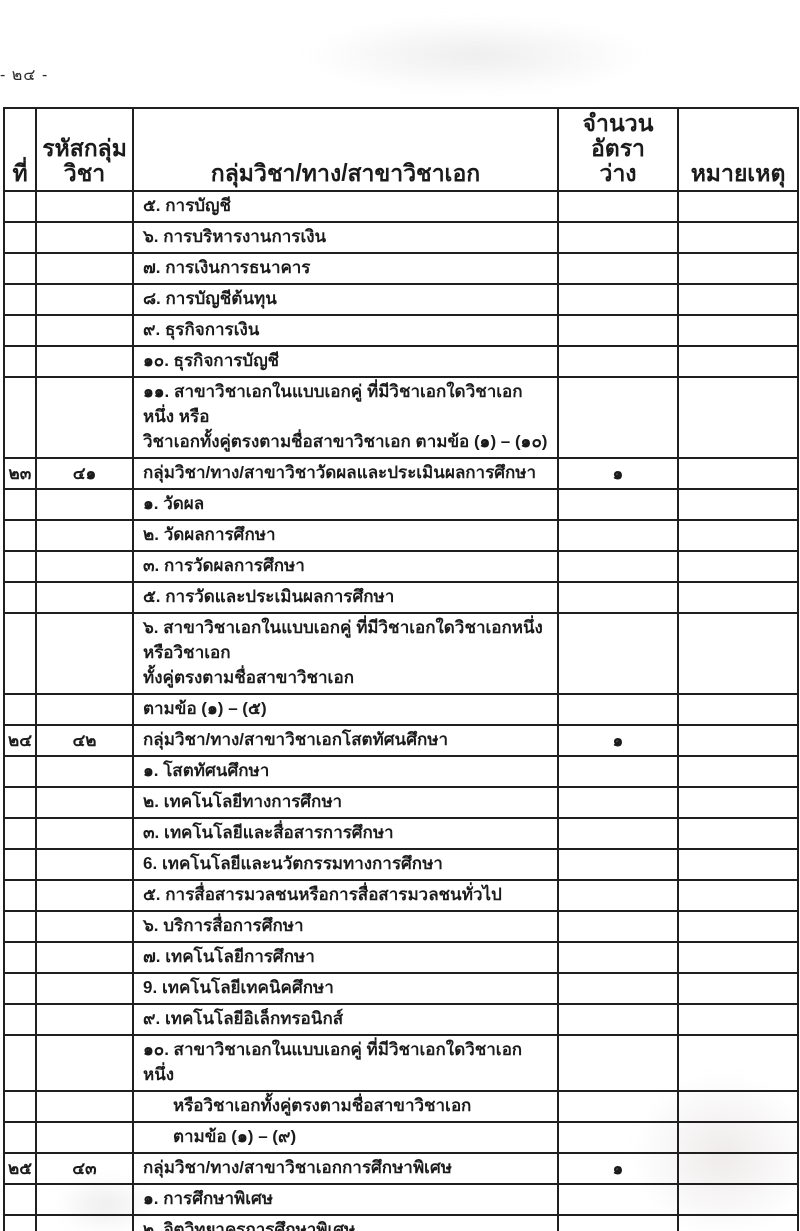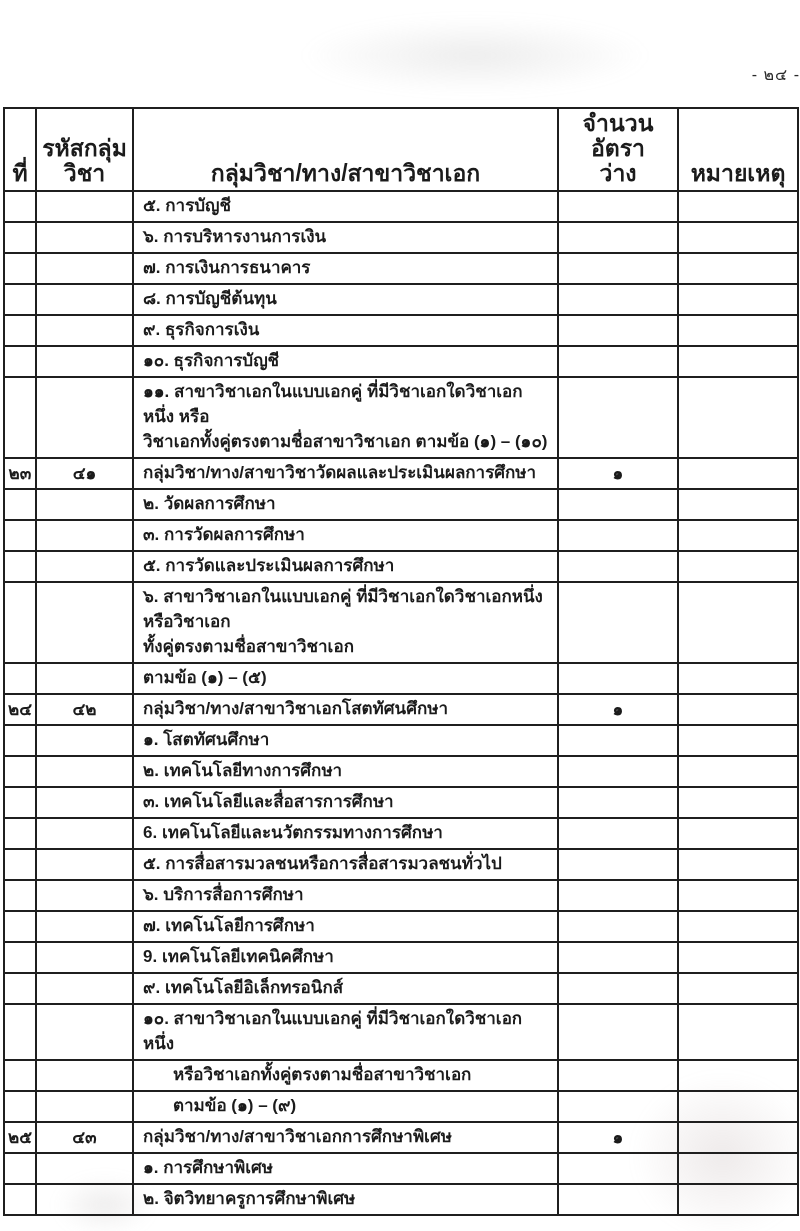--- a/index.html
+++ b/index.html
@@ -15,21 +15,21 @@
   .artifact{position:absolute;pointer-events:none;filter:blur(7px);}
   .artifact.a1{left:300px;top:18px;width:350px;height:75px;
     background:radial-gradient(ellipse at center,rgba(165,165,165,.20),rgba(165,165,165,0) 70%);}
   .artifact.a2{left:635px;top:1075px;width:175px;height:160px;
     background:radial-gradient(ellipse at center,rgba(178,160,160,.22),rgba(178,160,160,0) 72%);}
   .artifact.a3{left:55px;top:1175px;width:100px;height:60px;
     background:radial-gradient(ellipse at center,rgba(170,165,165,.20),rgba(170,165,165,0) 70%);}
 
   .page-number{
     position:absolute;left:0;top:62px;width:800px;
-    text-align:right;font-size:16px;letter-spacing:1px;color:#2a2a2a;
+    text-align:left;font-size:16px;letter-spacing:1px;color:#2a2a2a;
   }
 
   table.subject-table{
     position:absolute;left:3px;top:107px;
     width:794px;
     border-collapse:collapse;table-layout:fixed;
     font-size:17px;
   }
   .subject-table td,.subject-table th{
     border:2px solid #1f1f1f;
@@ -140,20 +140,27 @@
       <tr class="section">
         <td class="col-no">๒๓</td>
         <td class="col-code">๔๑</td>
         <td class="col-subject">กลุ่มวิชา/ทาง/สาขาวิชาวัดผลและประเมินผลการศึกษา</td>
         <td class="col-vacancy">๑</td>
         <td class="col-remark"></td>
       </tr>
       <tr>
         <td class="col-no"></td>
         <td class="col-code"></td>
+        <td class="col-subject">๑. วัดผล</td>
+        <td class="col-vacancy"></td>
+        <td class="col-remark"></td>
+      </tr>
+      <tr>
+        <td class="col-no"></td>
+        <td class="col-code"></td>
         <td class="col-subject">๒. วัดผลการศึกษา</td>
         <td class="col-vacancy"></td>
         <td class="col-remark"></td>
       </tr>
       <tr>
         <td class="col-no"></td>
         <td class="col-code"></td>
         <td class="col-subject">๓. การวัดผลการศึกษา</td>
         <td class="col-vacancy"></td>
         <td class="col-remark"></td>

